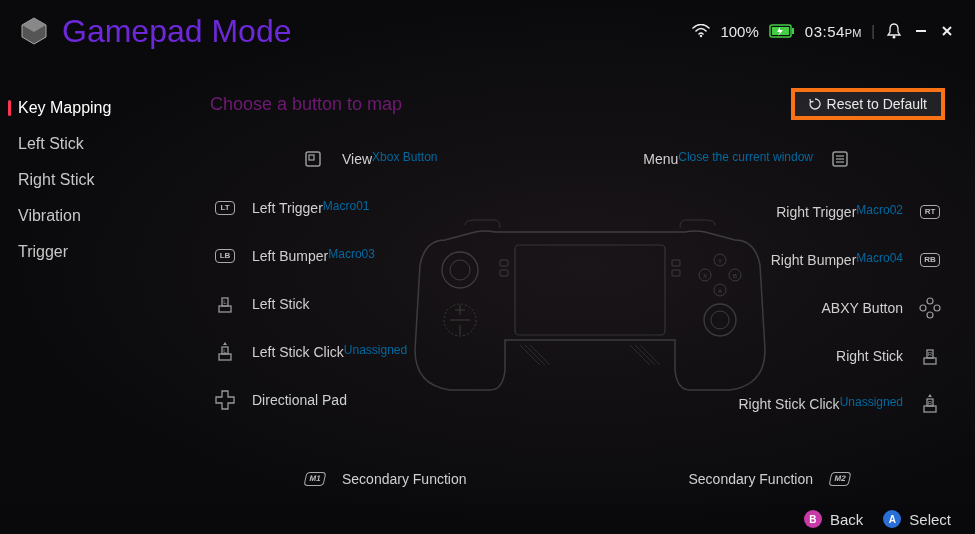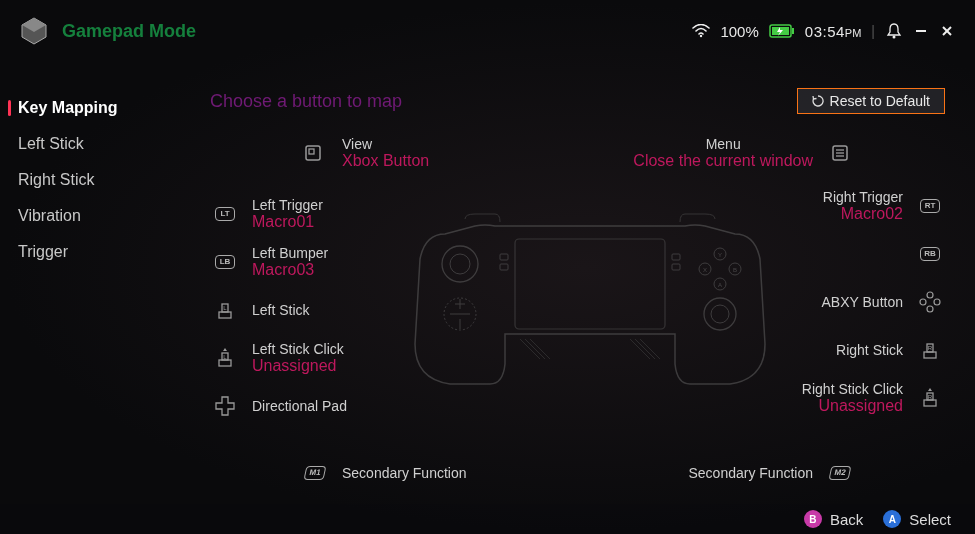--- a/index.html
+++ b/index.html
@@ -18,23 +18,23 @@
     align-items: center;
     padding: 12px 20px 10px 18px;
     height: 60px;
   }
   .logo-icon {
     width: 32px; height: 32px;
     margin-right: 12px;
     display: flex; align-items: center; justify-content: center;
   }
   .title {
-    font-size: 18px;
-    font-weight: 700;
-    color: #15803d;
+    font-size: 32px;
+    font-weight: 400;
+    color: #6d28d9;
     flex: 1;
   }
   .status-tray {
     display: flex;
     align-items: center;
     gap: 10px;
     font-size: 14px;
     color: #e8e8e8;
   }
   .status-tray .pct { font-size: 15px; }
@@ -51,21 +51,21 @@
   }
   .side-item {
     padding: 9px 0 9px 18px;
     font-size: 16px;
     color: #c8c8c8;
     cursor: pointer;
     position: relative;
   }
   .side-item.active {
     color: #fff;
-    font-weight: 700;
+    font-weight: 400;
   }
   .side-item.active::before {
     content: "";
     position: absolute;
     left: 8px; top: 10px; bottom: 10px;
     width: 3px;
     background: #ff3355;
     border-radius: 2px;
   }
   .main {
@@ -78,21 +78,21 @@
     justify-content: space-between;
     align-items: center;
     margin-bottom: 20px;
   }
   .main-title {
     font-size: 18px;
     color: #701a75;
   }
   .reset-btn {
     background: rgba(50,50,55,.6);
-    border: 1px solid #f97316;
+    border: 4px solid #f97316;
     color: #e8e8e8;
     padding: 4px 14px;
     font-size: 14px;
     cursor: pointer;
     display: flex; align-items: center; gap: 6px;
   }
   .map-grid {
     position: relative;
     height: 360px;
   }
@@ -111,23 +111,23 @@
     gap: 12px;
     height: 48px;
     cursor: pointer;
   }
   .row .icon-slot {
     width: 30px; height: 30px;
     display: flex; align-items: center; justify-content: center;
     color: #888;
     flex-shrink: 0;
   }
-  .row-text { display: flex; flex-direction: column; line-height: 1.15;}
+  .row-text { display: flex; line-height: 1.15;}
   .row-label { font-size: 14px; color: #d0d0d0; }
-  .row-sub { font-size: 16px; color: #be185d; }
+  .row-sub { font-size: 12px; color: #0369a1; }
   .col-right .row { flex-direction: row-reverse; }
   .col-right .row-text { text-align: right; justify-content: flex-end; }
   .top-row-pair {
     display: flex;
     justify-content: space-between;
     position: absolute;
     top: -5px;
     left: 90px; right: 90px;
     height: 48px;
   }
@@ -269,21 +269,21 @@
                 <line x1="6" y1="12" x2="14" y2="12" stroke="#999" stroke-width="1.3"></line>
               </svg>
           </span>
           <div class="row-text" style="text-align:center">
               <span class="row-label">Menu</span>
               <span class="row-sub">Close the current window</span>
             </div>
         </div>
       </div>
 
-      <div class="col-left" style="top:56px">
+      <div class="col-left" style="top:44px">
         <div class="row">
           <span class="icon-slot">
               <span class="badge-box">LT</span>
             </span>
           <div class="row-text">
               <span class="row-label">Left Trigger</span>
               <span class="row-sub">Macro01</span>
             </div>
         </div>
         <div class="row">
@@ -340,20 +340,24 @@
             </span>
           <div class="row-text">
               <span class="row-label">Right Trigger</span>
               <span class="row-sub">Macro02</span>
             </div>
         </div>
         <div class="row">
           <span class="icon-slot">
               <span class="badge-box">RB</span>
             </span>
+          <div class="row-text">
+              <span class="row-label">Right Bumper</span>
+              <span class="row-sub">Macro04</span>
+            </div>
         </div>
         <div class="row">
           <span class="icon-slot">
             <svg width="24" height="24" viewBox="0 0 24 24">
                 <circle cx="12" cy="5" r="3" fill="none" stroke="#999" stroke-width="1.2"></circle>
                 <circle cx="5" cy="12" r="3" fill="none" stroke="#999" stroke-width="1.2"></circle>
                 <circle cx="19" cy="12" r="3" fill="none" stroke="#999" stroke-width="1.2"></circle>
                 <circle cx="12" cy="19" r="3" fill="none" stroke="#999" stroke-width="1.2"></circle>
               </svg>
           </span>

